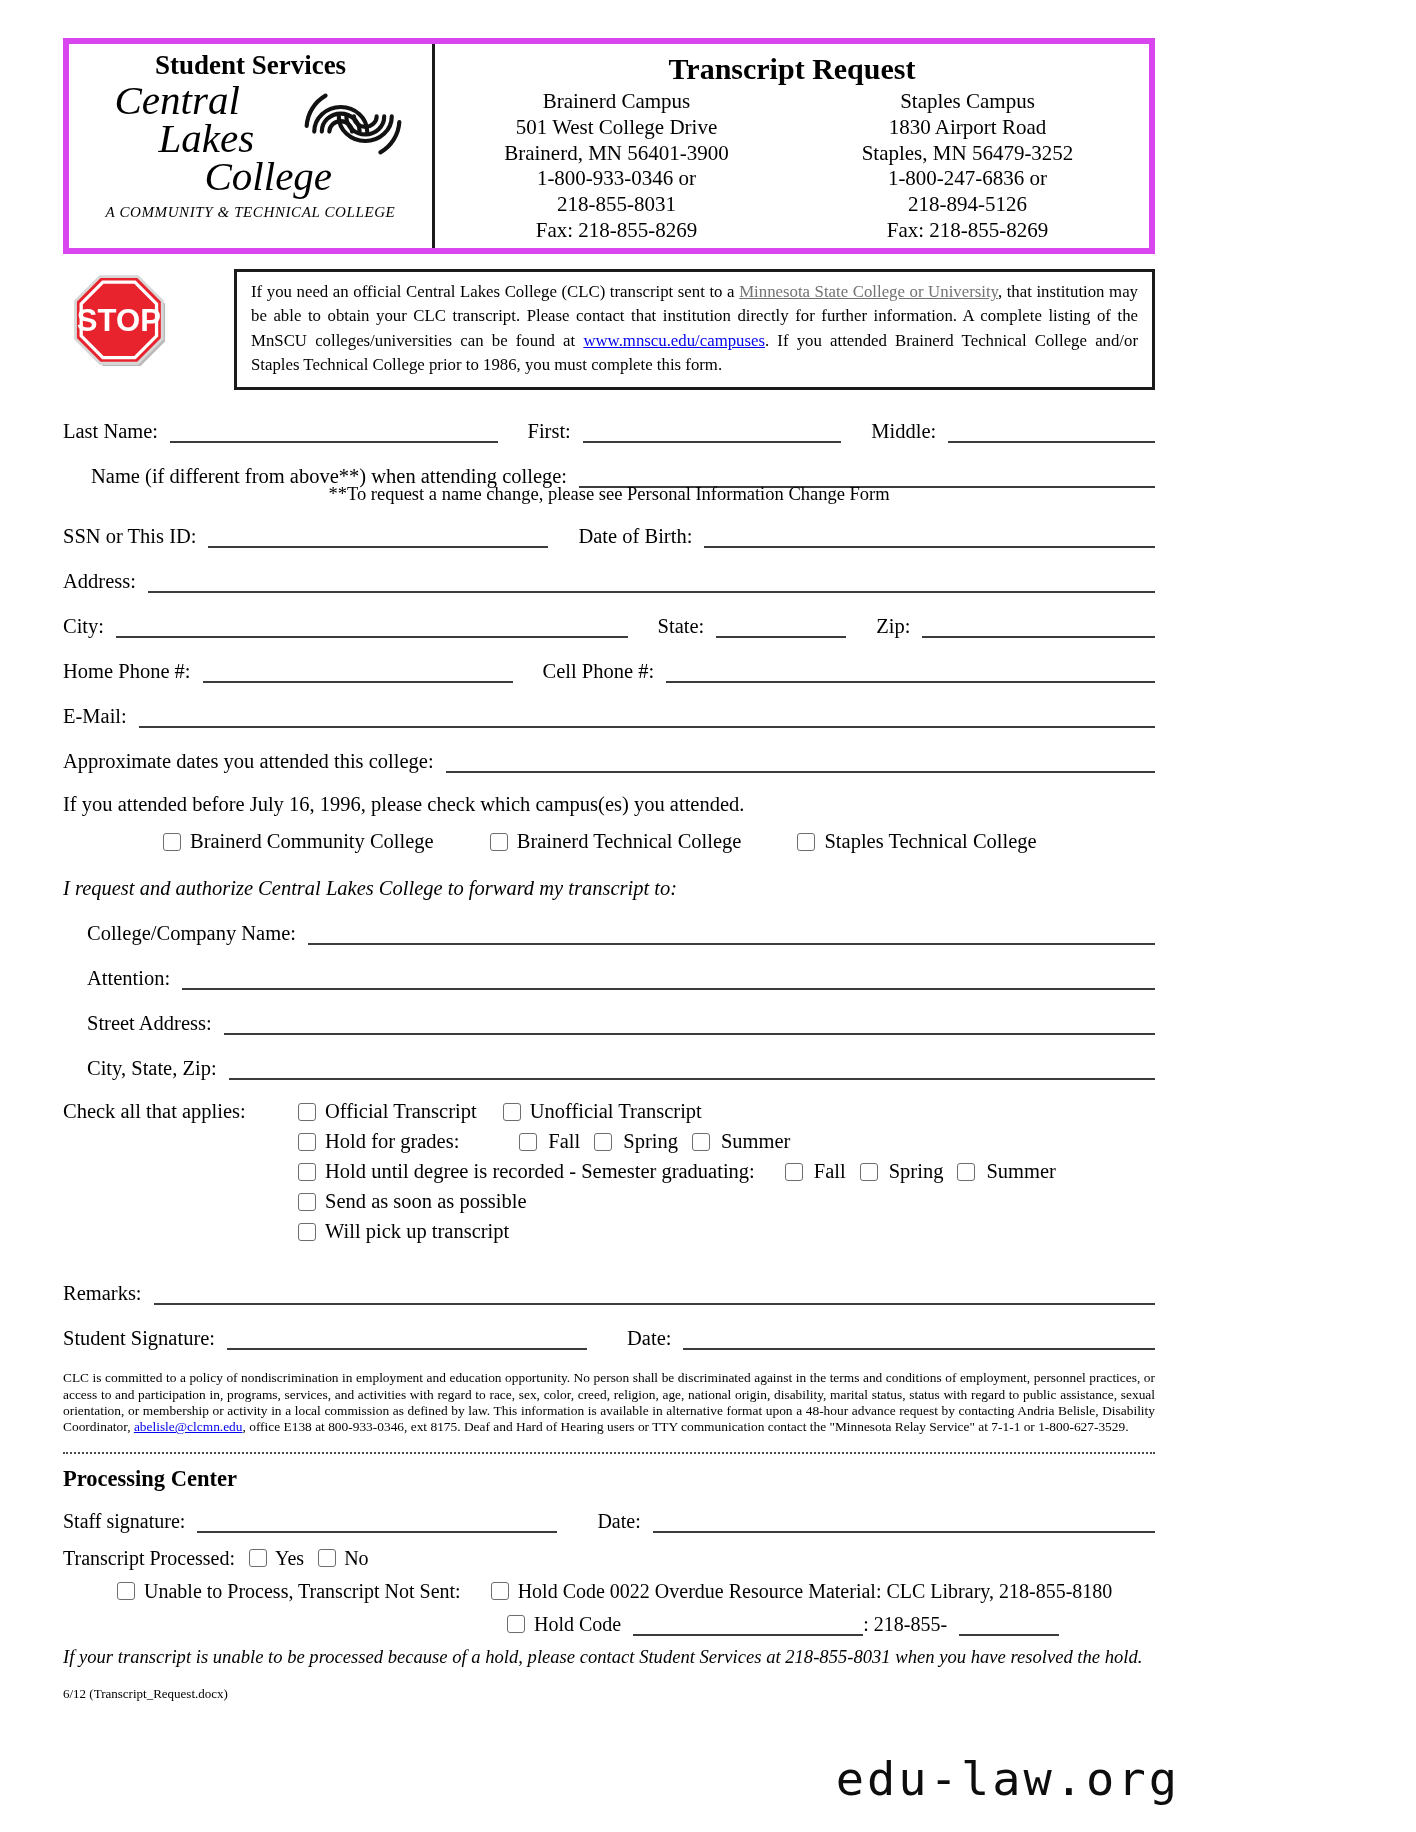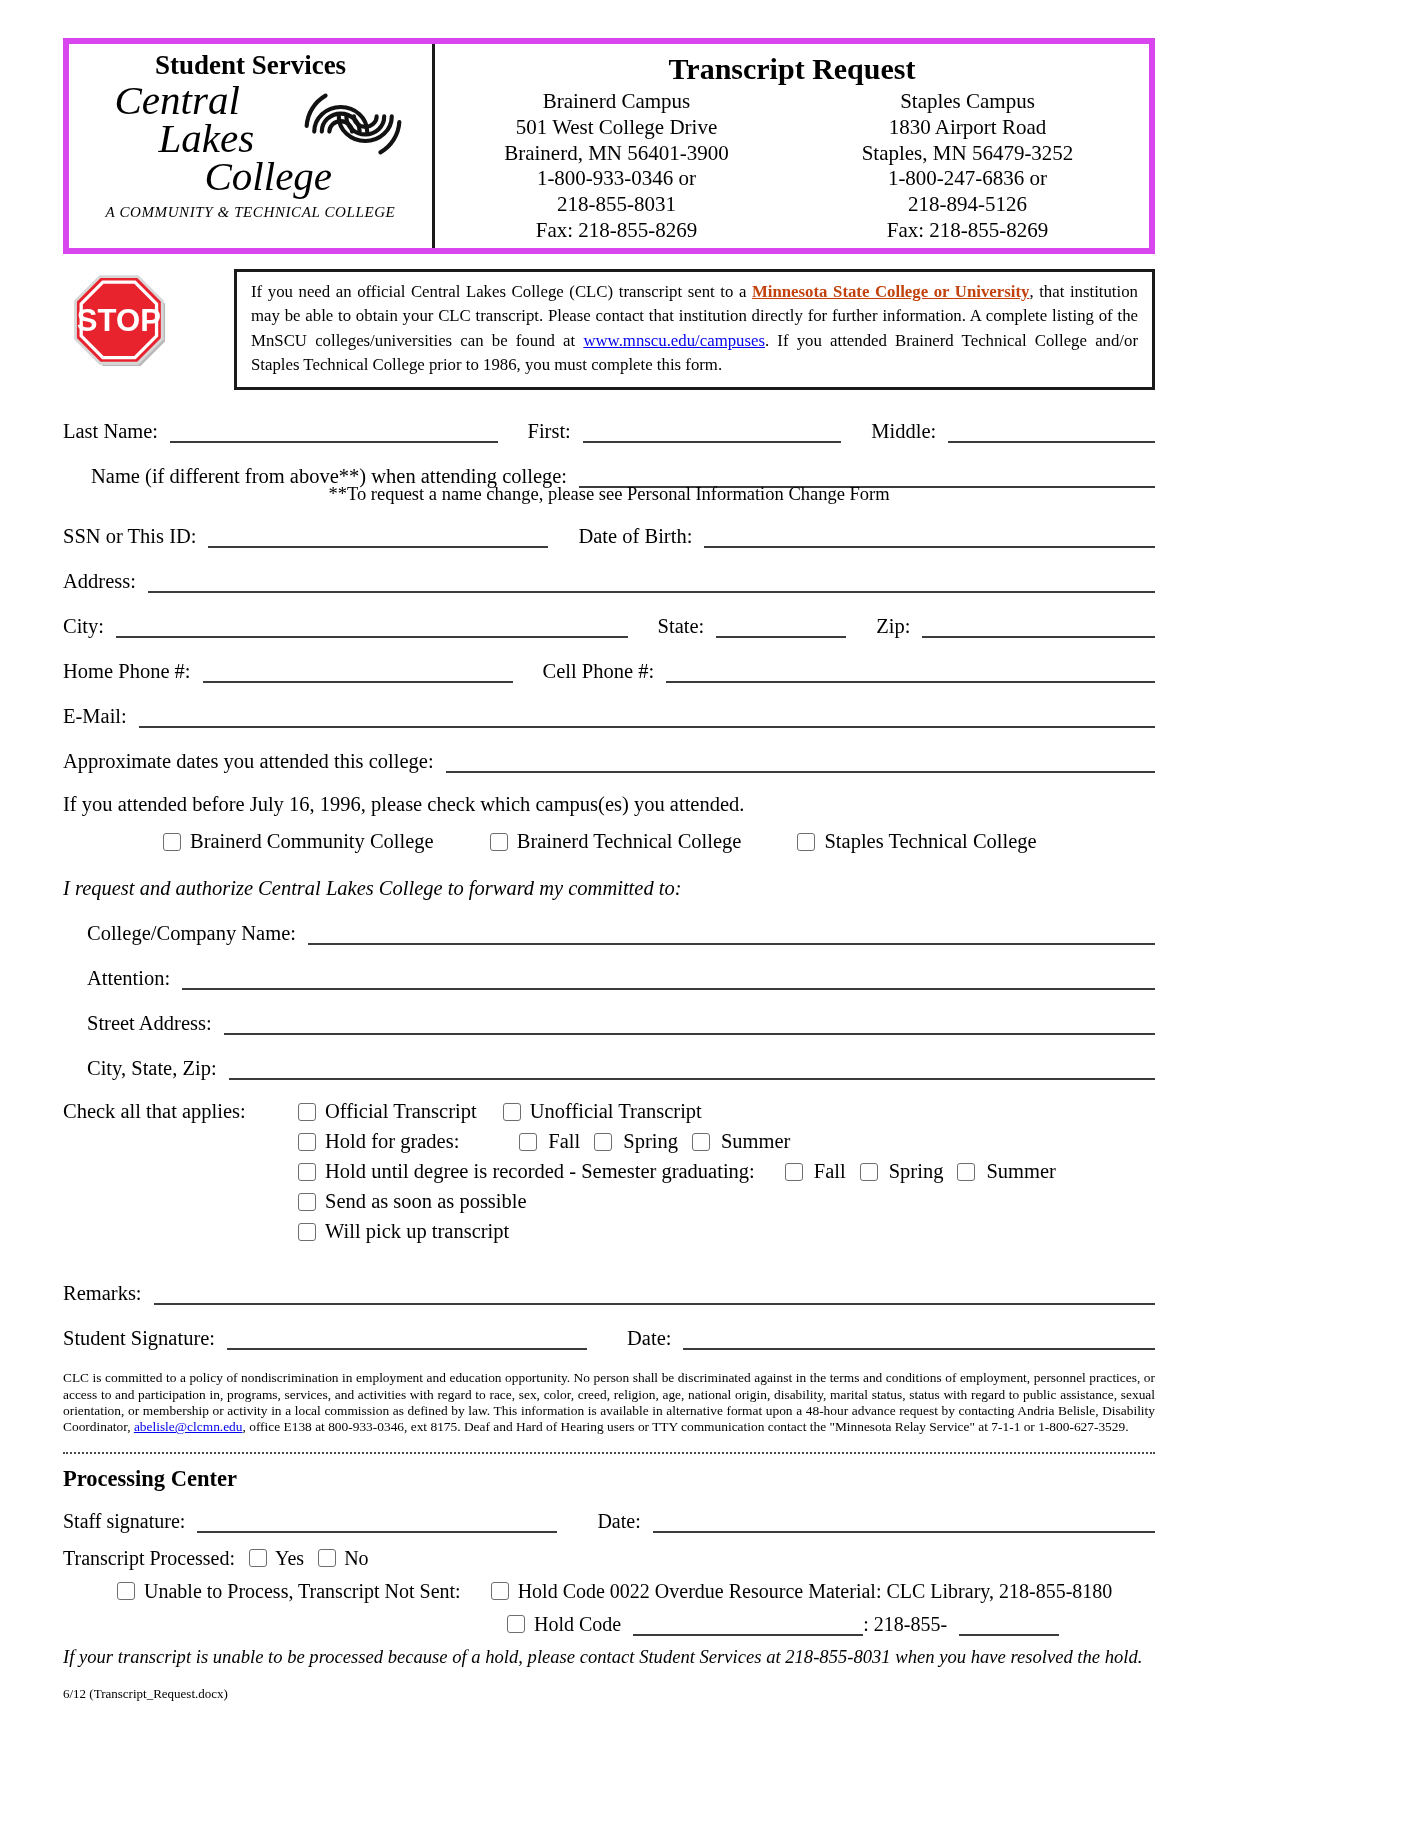--- a/index.html
+++ b/index.html
@@ -22,21 +22,21 @@
   .req-title{font-weight:bold;font-size:30px;margin-bottom:3px;}
   .campus-cols{display:flex;}
   .campus{flex:1;font-size:21px;line-height:1.23;}
 
   
   .stop-row{display:flex;margin-top:15px;align-items:flex-start;}
   .stop-wrap{margin-left:5px;flex:0 0 100px;}
   .notice{margin-left:66px;border:3px solid #1b1b1b;padding:8px 14px 10px;
           font-size:16.8px;line-height:1.45;text-align:justify;flex:1;}
   .lnk{color:#0000EE;text-decoration:underline;cursor:pointer;}
-  .lnk-b{color:#c2410c;text-decoration:underline;font-weight:bold;cursor:pointer;}
+  .lnk-b{color:#737373;text-decoration:underline;font-weight:normal;cursor:pointer;}
 
   
   .frm{margin-top:28px;font-size:20.5px;}
   .row{display:flex;align-items:flex-end;margin-bottom:20px;}
   .lbl{white-space:nowrap;}
   .ln{border-bottom:2px solid #3c3c3c;height:23px;margin-left:12px;}
   .fx{flex:1;}
   .w340{width:340px;} .w310{width:310px;} .w130{width:130px;} .w360{width:360px;}
   .w230{width:230px;} .w100{width:100px;} .w55{width:55px;margin-left:0;}
   .gap30{margin-left:30px;} .gap40{margin-left:40px;}
@@ -206,21 +206,21 @@
         <span class="cbrow">
             <span class="cb"></span>
             <span class="cbl" style="margin-left:9px">Brainerd Technical College</span>
           </span>
         <span class="cbrow">
             <span class="cb"></span>
             <span class="cbl" style="margin-left:9px">Staples Technical College</span>
           </span>
       </div>
 
-      <div class="italic" style="margin-bottom:20px;">I request and authorize Central Lakes College to forward my committed to:</div>
+      <div class="italic" style="margin-bottom:20px;">I request and authorize Central Lakes College to forward my transcript to:</div>
 
       <div class="row">
         <span class="lbl ind24">College/Company Name:</span>
         <span class="ln fx"></span>
       </div>
       <div class="row">
         <span class="lbl ind24">Attention:</span>
         <span class="ln fx"></span>
       </div>
       <div class="row">
@@ -326,13 +326,14 @@
         <span class="ln w230"></span>
         <span>:  218-855-</span>
         <span class="ln w100"></span>
       </div>
 
       <div class="hold-note">If your transcript is unable to be processed because of a hold, please contact Student Services at 218-855-8031 when you have resolved the hold.</div>
       <div class="footer">6/12  (Transcript_Request.docx)</div>
     </div>
   </div>
 
+  <div class="watermark">edu-law.org</div>
 </div>
 
 </body></html>

